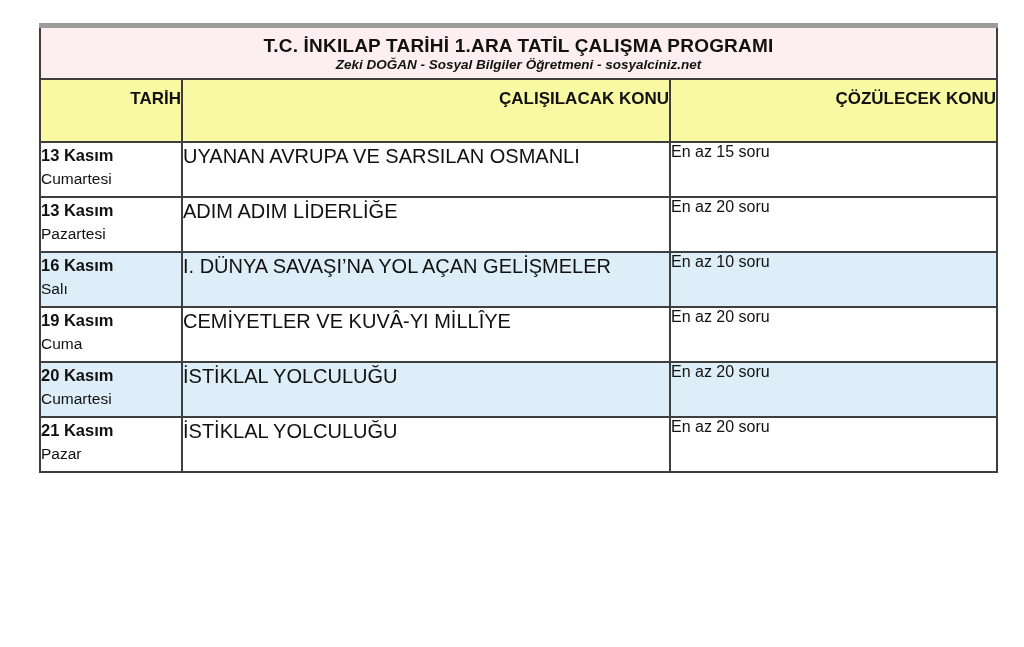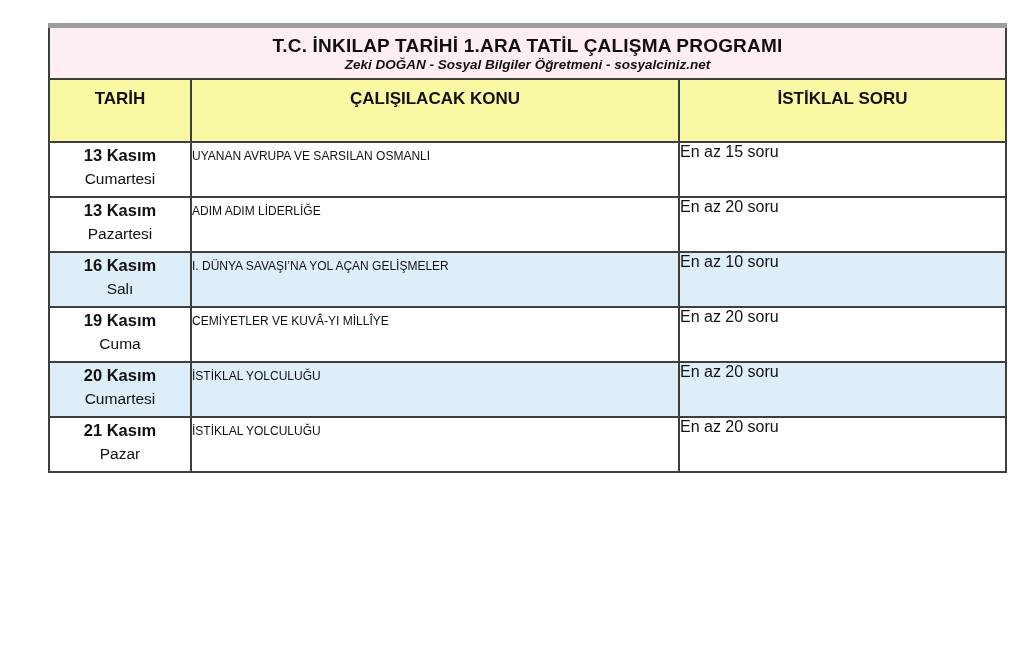--- a/index.html
+++ b/index.html
@@ -10,21 +10,21 @@
     color: #111111;
   }
   .page {
     position: relative;
     width: 1024px; height: 647px;
     background: #ffffff;
     overflow: hidden;
   }
   .program-table {
     position: absolute;
-    left: 48px; top: 23px;
+    left: 39px; top: 23px;
     width: 957px;
     border-collapse: collapse;
     table-layout: fixed;
     border: 2px solid var(--border, #3e3e3e);
     border-top: 5px solid #9c9c9c;
   }
   .program-table th, .program-table td {
     border: 2px solid var(--border, #3e3e3e);
     padding: 0;
     overflow: hidden;
@@ -46,31 +46,31 @@
     font-style: italic;
     margin-top: 0;
   }
   .col-header-row th {
     background: var(--header-bg, #f9f9a3);
     height: 52px;
     vertical-align: top;
     padding-top: 9px;
     font-size: 17px;
     font-weight: bold;
-    text-align: center;
+    text-align: right;
   }
   tbody td { height: 53px; vertical-align: top; }
   tbody tr.row-odd  { background: var(--row-bg, #ffffff); }
   tbody tr.row-even { background: var(--row-alt-bg, #ddeef9); }
-  .cell-date { text-align: center; padding-top: 5px; }
+  .cell-date { padding-top: 5px; }
   .date { font-weight: bold; font-size: 16.5px; line-height: 24px; }
   .day  { font-size: 15.5px; line-height: 24px; }
   .cell-topic {
     padding: 6px 10px 0 9px;
-    font-size: 12px;
+    font-size: 20px;
     line-height: 27px;
     white-space: pre-line;
   }
   .cell-questions {
     padding-top: 7px;
     font-size: 16px;
   }
 </style>
 </head>
 <body>
@@ -85,21 +85,21 @@
     <thead>
       <tr>
         <th colspan="3" class="title-cell">
           <div class="title">T.C. İNKILAP TARİHİ 1.ARA TATİL ÇALIŞMA PROGRAMI</div>
           <div class="subtitle">Zeki DOĞAN - Sosyal Bilgiler Öğretmeni - sosyalciniz.net</div>
         </th>
       </tr>
       <tr class="col-header-row">
         <th>TARİH</th>
         <th>ÇALIŞILACAK KONU</th>
-        <th>İSTİKLAL SORU</th>
+        <th>ÇÖZÜLECEK KONU</th>
       </tr>
     </thead>
     <tbody>
       <tr class="row-odd">
         <td class="cell-date">
           <div class="date">13 Kasım</div>
           <div class="day">Cumartesi</div>
         </td>
         <td class="cell-topic">UYANAN AVRUPA VE SARSILAN OSMANLI</td>
         <td class="cell-questions">En az 15 soru</td>

